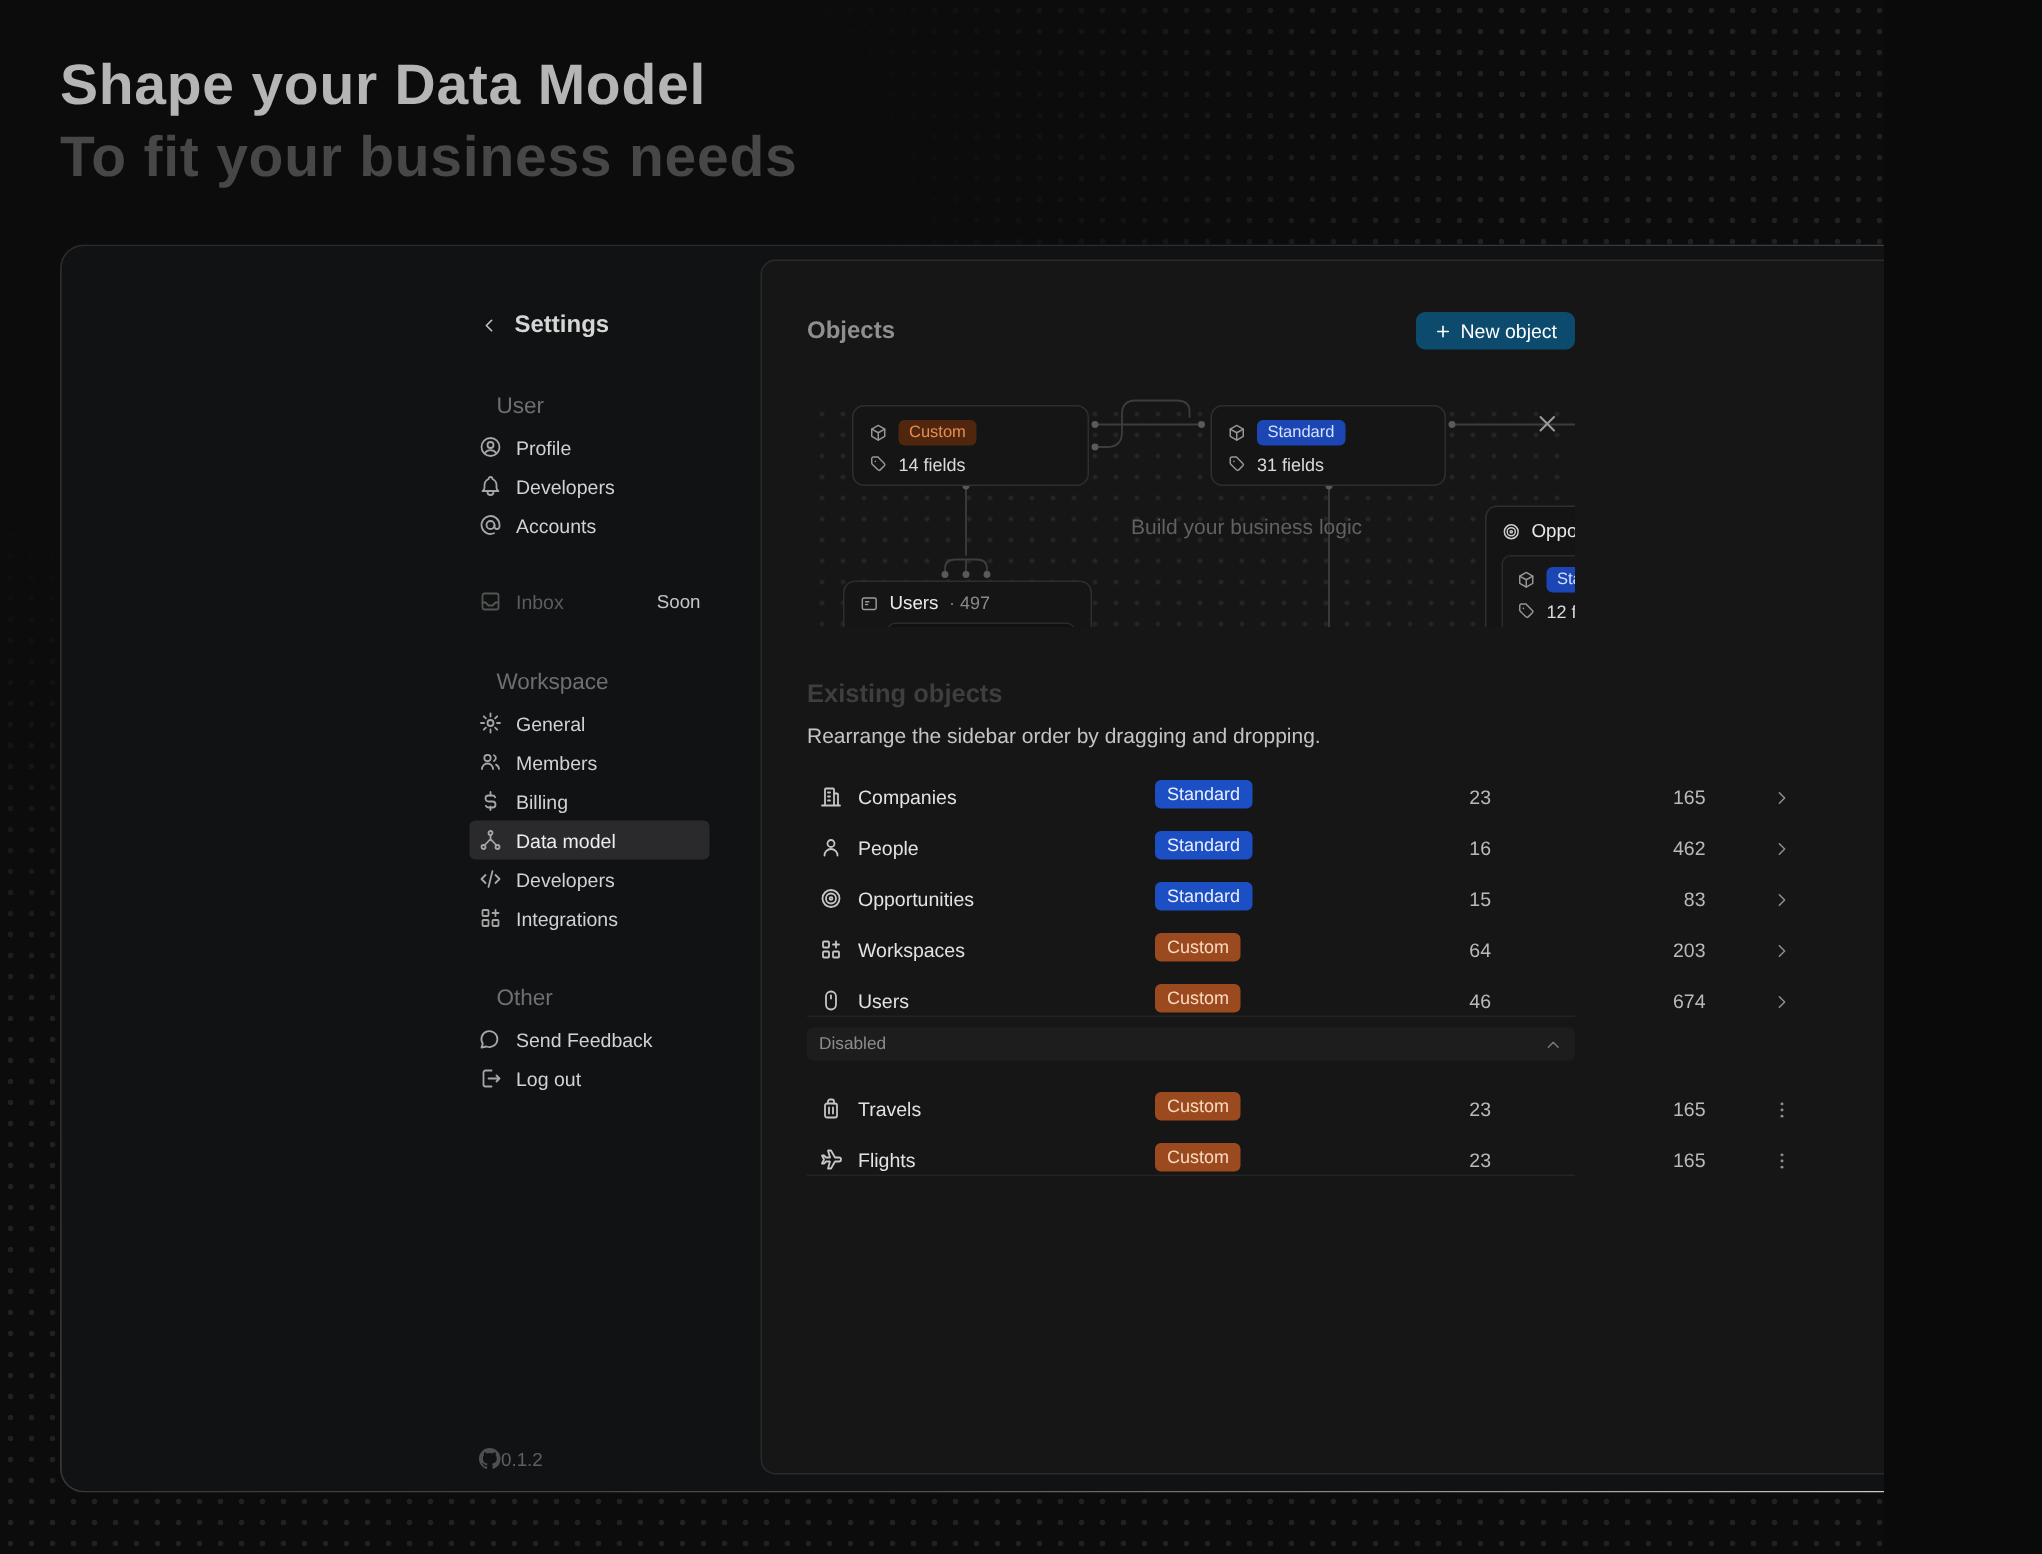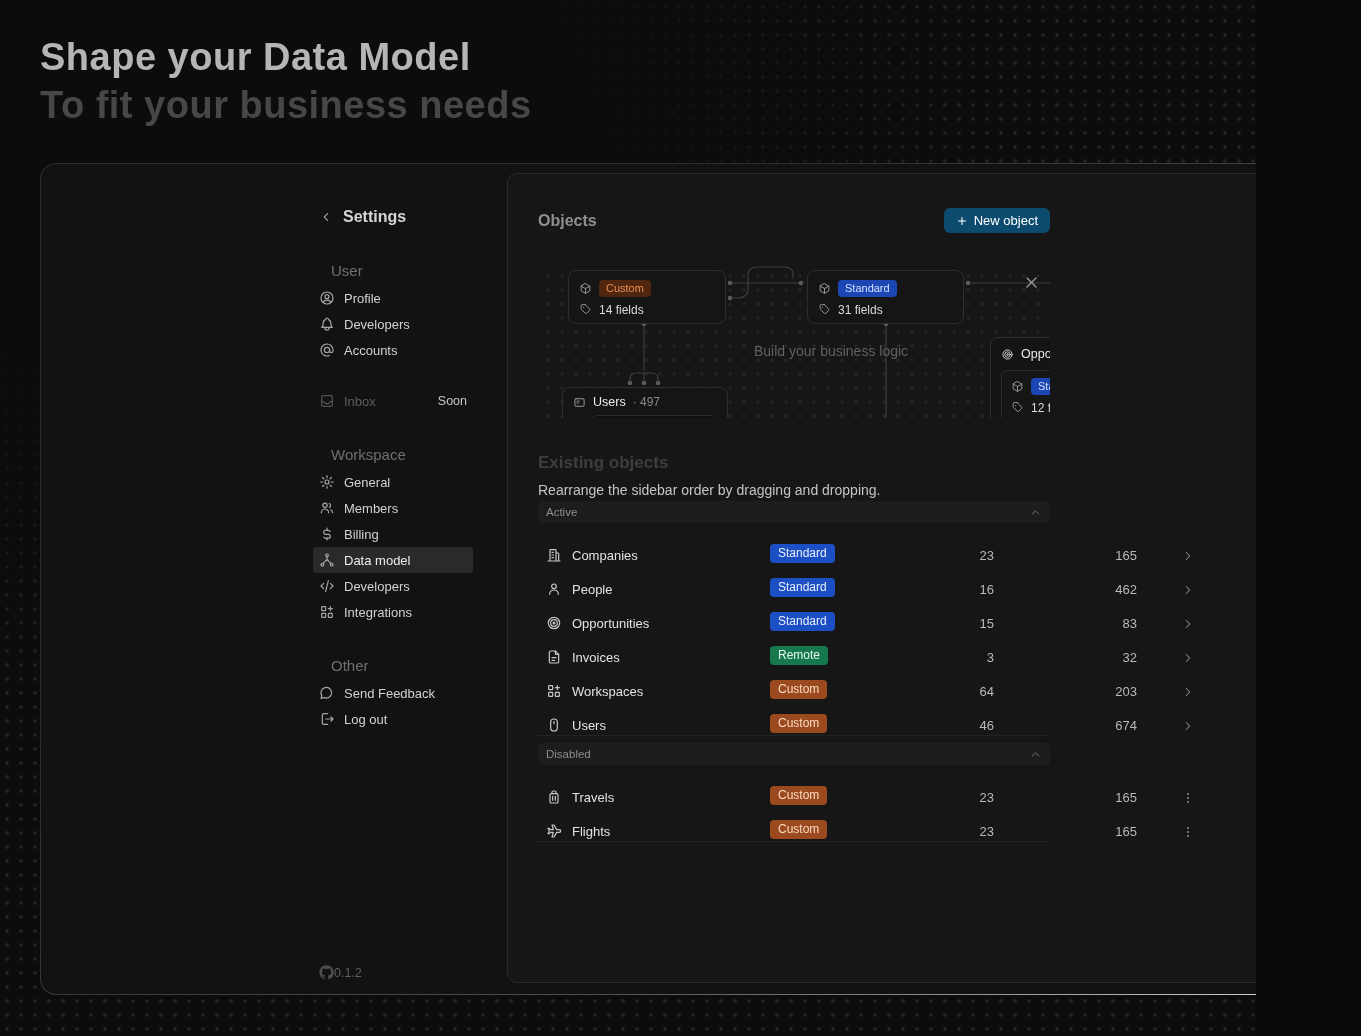--- a/index.html
+++ b/index.html
@@ -348,26 +348,20 @@
             </div>
           </div>
         </div>
       </div>
 
       <div class="existing">
         <div class="ex-head">Existing objects</div>
         <div class="ex-desc">Rearrange the sidebar order by dragging and dropping.</div>
 
 
-        <div class="group-bar">
-          <span>Active</span>
-          <svg width="13" height="13" viewBox="0 0 24 24">
-              <path d="M6 15l6-6 6 6"></path>
-            </svg>
-        </div>
 
         <div class="group">
           <div class="grp-rows">
             <div class="t-row">
               <div class="c-name">
                 <svg width="16" height="16" viewBox="0 0 24 24">
                     <path d="M3 21h18M6 21V5a1 1 0 0 1 1-1h7a1 1 0 0 1 1 1v16M15 9h3a1 1 0 0 1 1 1v11M9 8h2M9 12h2M9 16h2"></path>
                   </svg>
                 <span>Companies</span>
               </div>
@@ -411,38 +405,20 @@
               <div class="c-type"><span class="badge standard">Standard</span></div>
               <div class="c-fields">15</div>
               <div class="c-inst">83</div>
               <div class="c-act">
                   <svg width="14" height="14" viewBox="0 0 24 24">
                     <path d="M9 6l6 6-6 6"></path>
                   </svg>
                 </div>
             </div>
 
-            <div class="t-row">
-              <div class="c-name">
-                <svg width="16" height="16" viewBox="0 0 24 24">
-                    <path d="M14 3v4a1 1 0 0 0 1 1h4"></path>
-                    <path d="M17 21H7a2 2 0 0 1-2-2V5a2 2 0 0 1 2-2h7l5 5v11a2 2 0 0 1-2 2z"></path>
-                    <path d="M9 13h6M9 17h4"></path>
-                  </svg>
-                <span>Invoices</span>
-              </div>
-              <div class="c-type"><span class="badge remote">Remote</span></div>
-              <div class="c-fields">3</div>
-              <div class="c-inst">32</div>
-              <div class="c-act">
-                  <svg width="14" height="14" viewBox="0 0 24 24">
-                    <path d="M9 6l6 6-6 6"></path>
-                  </svg>
-                </div>
-            </div>
 
             <div class="t-row">
               <div class="c-name">
                 <svg width="16" height="16" viewBox="0 0 24 24">
                     <rect x="4" y="4" width="6" height="6" rx="1"></rect>
                     <rect x="4" y="14" width="6" height="6" rx="1"></rect>
                     <rect x="14" y="14" width="6" height="6" rx="1"></rect>
                     <path d="M17 4v6M14 7h6"></path>
                   </svg>
                 <span>Workspaces</span>

